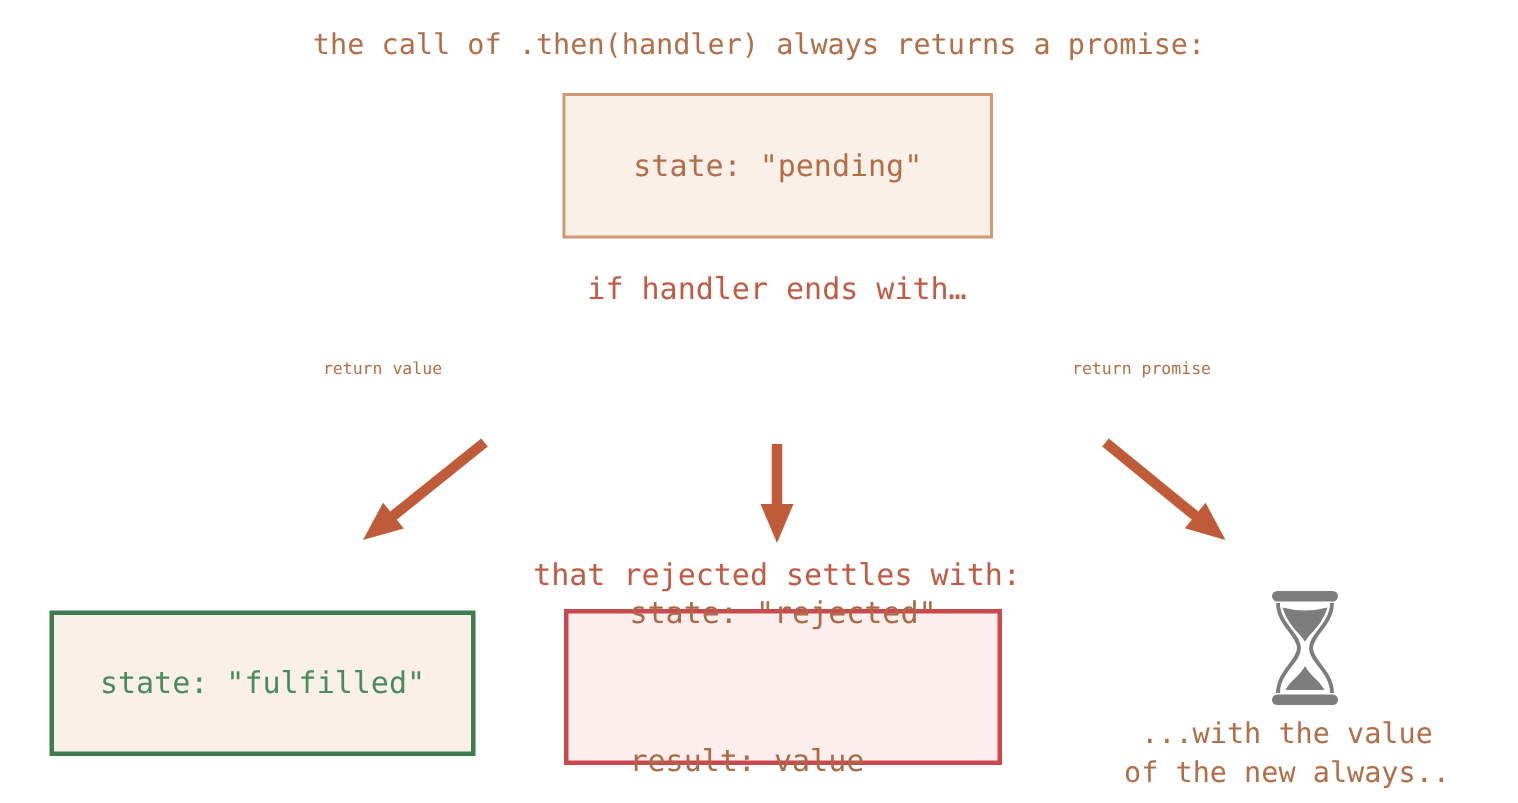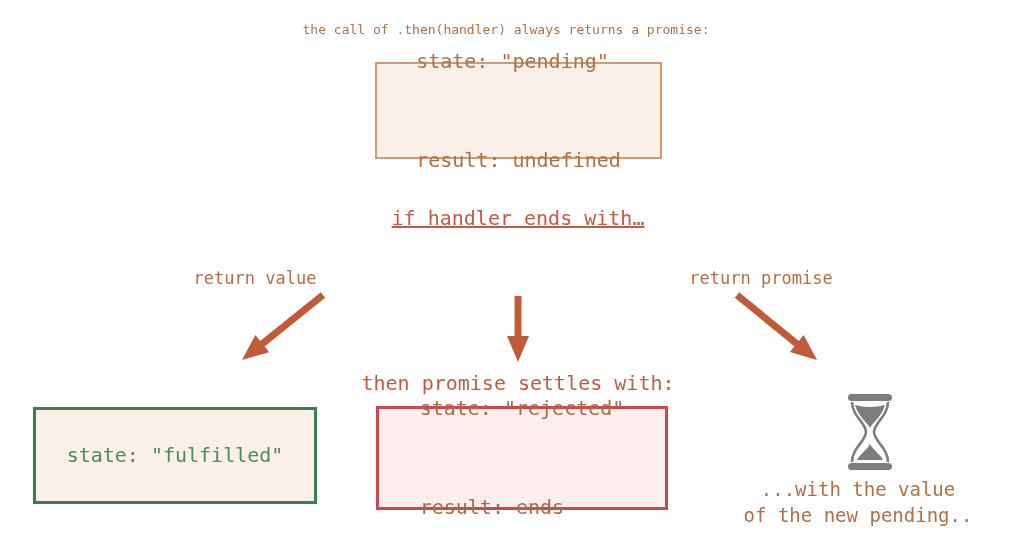--- a/index.html
+++ b/index.html
@@ -8,32 +8,32 @@
     width:1012px;height:535px;
     background:#ffffff;
     font-family:"DejaVu Sans Mono","Liberation Mono",monospace;
     overflow:hidden;
   }
   .abs{position:absolute;}
   .center-x{transform:translateX(-50%);}
   .title{
     top:16px;left:0;width:1012px;
     text-align:center;
-    font-size:13px;line-height:28px;
+    font-size:19px;line-height:28px;
     color:var(--brown-text);
     white-space:nowrap;
   }
   .mid-label{
     font-size:20px;line-height:24px;
     color:var(--terracotta-text);
     white-space:nowrap;
   }
   .branch-label{
-    top:268px;
-    font-size:17px;line-height:20px;
+    top:236px;
+    font-size:11px;line-height:20px;
     color:var(--brown-text);
     white-space:nowrap;
   }
   .state-box{
     box-sizing:border-box;
     display:flex;align-items:center;justify-content:center;
   }
   .state-box .lines{
     text-align:left;
     font-size:20px;line-height:33px;
@@ -74,66 +74,65 @@
 </head>
 <body>
 
 <div id="canvas">
 
   <div class="abs title">the call of .then(handler) always returns a promise:</div>
 
   <div class="abs state-box box-pending">
     <div class="lines">
       <div>state: "pending"</div>
-      <div>result: undefined</div>
     </div>
   </div>
 
-  <div class="abs mid-label center-x" style="top:206px;left:518px;text-decoration:underline;">if handler ends with…</div>
+  <div class="abs mid-label center-x" style="top:180px;left:518px;">if handler ends with…</div>
 
   <div class="abs branch-label center-x" style="left:255px;">return value</div>
   <div class="abs branch-label center-x" style="left:761px;text-align:center;">return promise</div>
 
   <svg class="abs arrows-svg" viewBox="0 0 1012 535">
     <g>
       <line class="arrow-line" x1="323" y1="295" x2="262" y2="344"></line>
       <polygon class="arrow-head" points="242,360 255.4,335.1 269.2,352.3"></polygon>
     </g>
     <g>
       <line class="arrow-line" x1="518" y1="296" x2="518" y2="340"></line>
       <polygon class="arrow-head" points="518,362 507,336 529,336"></polygon>
     </g>
     <g>
       <line class="arrow-line" x1="737" y1="295" x2="797" y2="344"></line>
       <polygon class="arrow-head" points="817,360 789.9,352.1 803.7,335.1"></polygon>
     </g>
   </svg>
 
-  <div class="abs mid-label center-x" style="top:371px;left:518px;">then promise settles with:</div>
+  <div class="abs mid-label center-x" style="top:371px;left:518px;">that rejected settles with:</div>
 
   <div class="abs state-box box-fulfilled">
     <div class="lines">
       <div>state: "fulfilled"</div>
     </div>
   </div>
 
   <div class="abs state-box box-rejected">
     <div class="lines">
       <div>state: "rejected"</div>
-      <div>result: ends</div>
+      <div>result: value</div>
     </div>
   </div>
 
   <svg class="abs hourglass-svg" width="48" height="76" viewBox="0 0 48 76">
     <rect class="hg-fill" x="2" y="0" width="44" height="7" rx="3.5"></rect>
     <rect class="hg-fill" x="2" y="69" width="44" height="7" rx="3.5"></rect>
     <path class="hg-stroke" d="M6,8 C6,22 20,29 20,38 C20,47 6,54 6,68"></path>
     <path class="hg-stroke" d="M42,8 C42,22 28,29 28,38 C28,47 42,54 42,68"></path>
     <path class="hg-fill" d="M9,11 Q24,15 39,11 C35,24 26,29 24,34 C22,29 13,24 9,11 Z"></path>
     <path class="hg-fill" d="M24,50 C27,56 34,60 37,66 L11,66 C14,60 21,56 24,50 Z"></path>
   </svg>
 
   <div class="abs note center-x">
     <div>...with the value</div>
-    <div>of the new pending..</div>
+    <div>of the new always..</div>
   </div>
 
 </div>
 
 </body></html>

